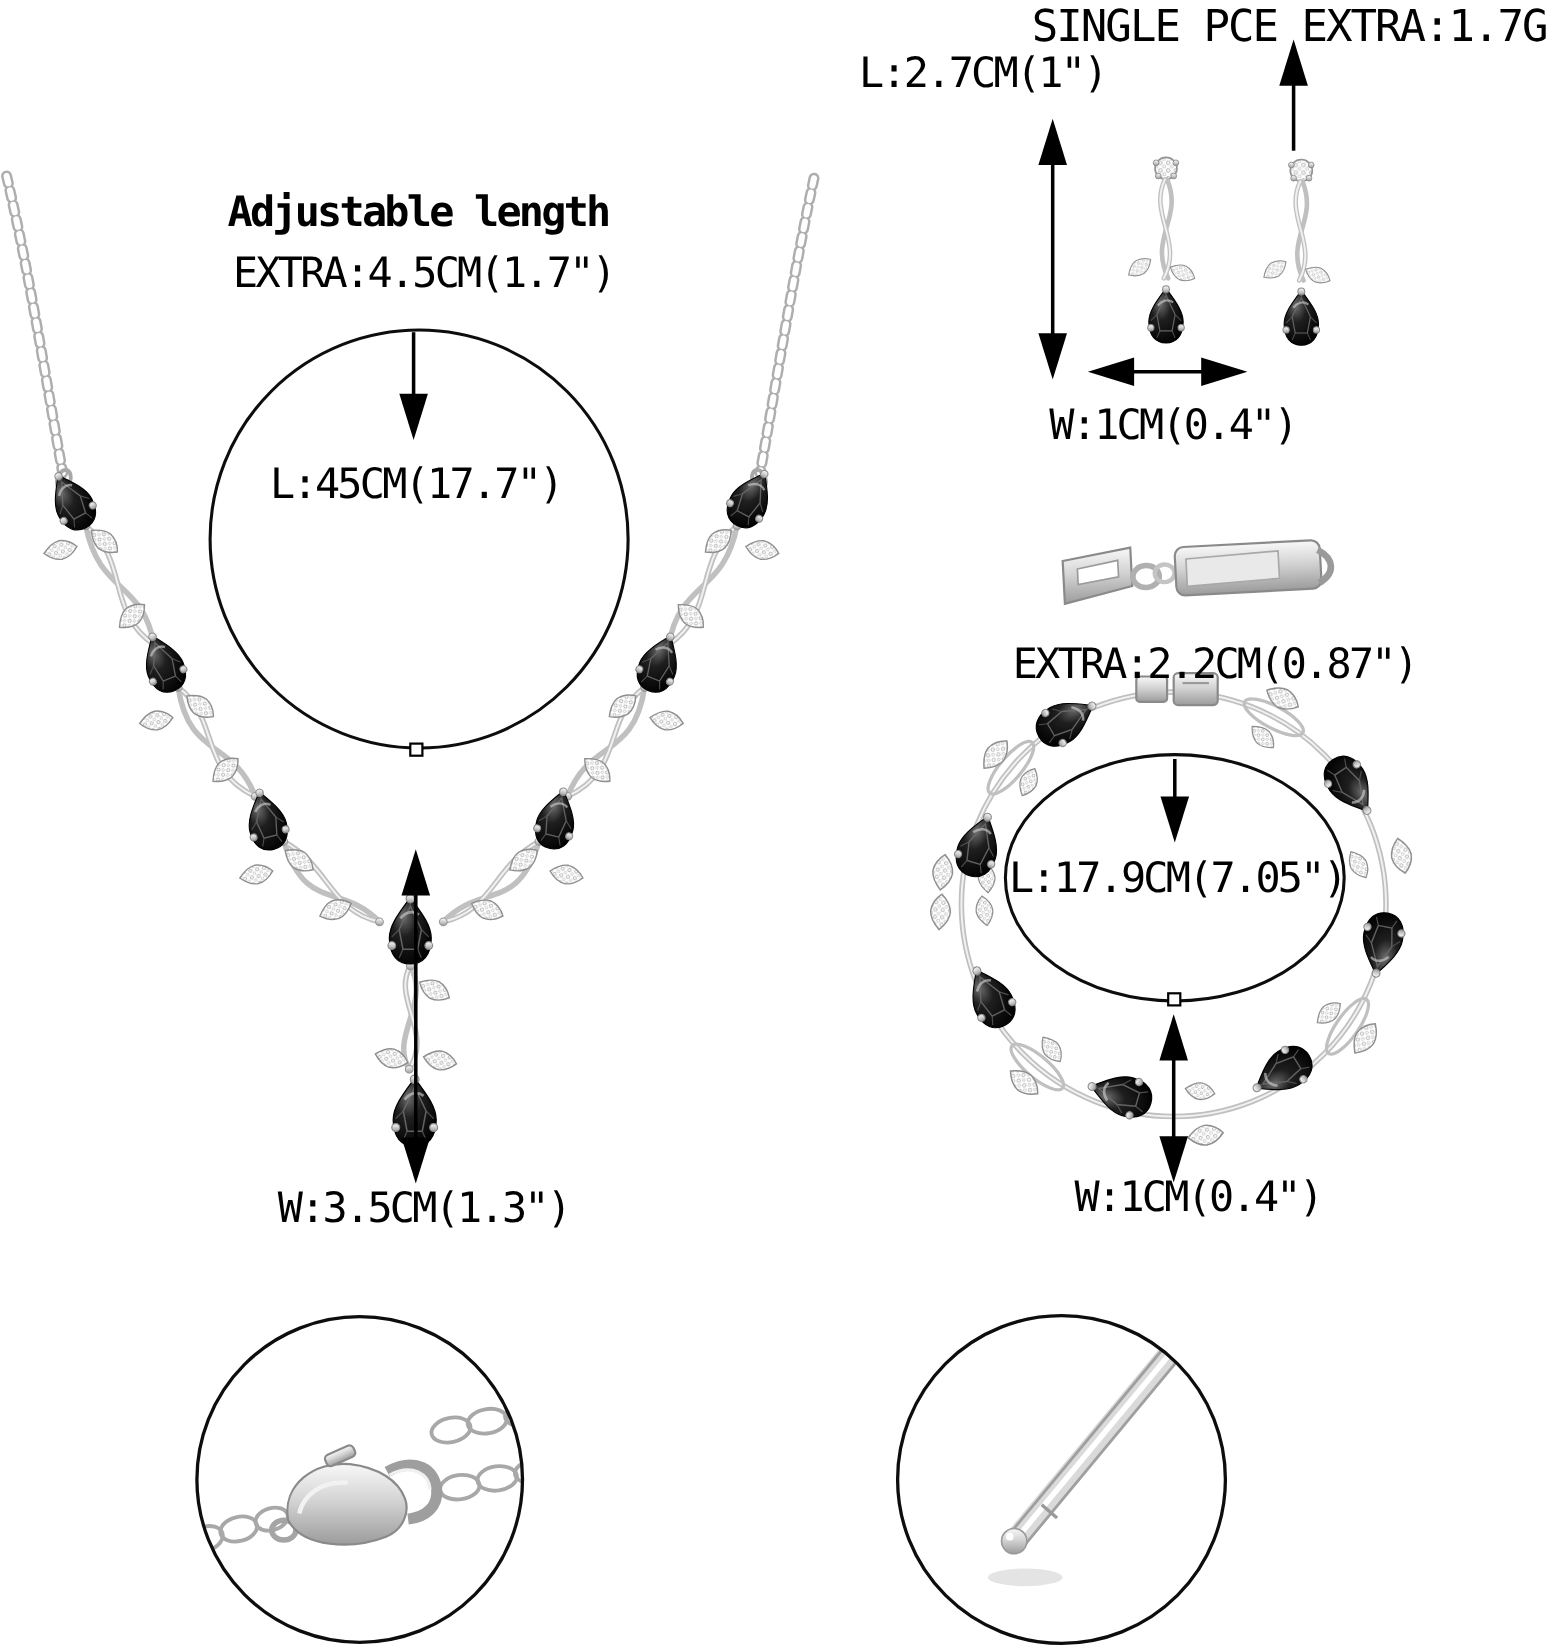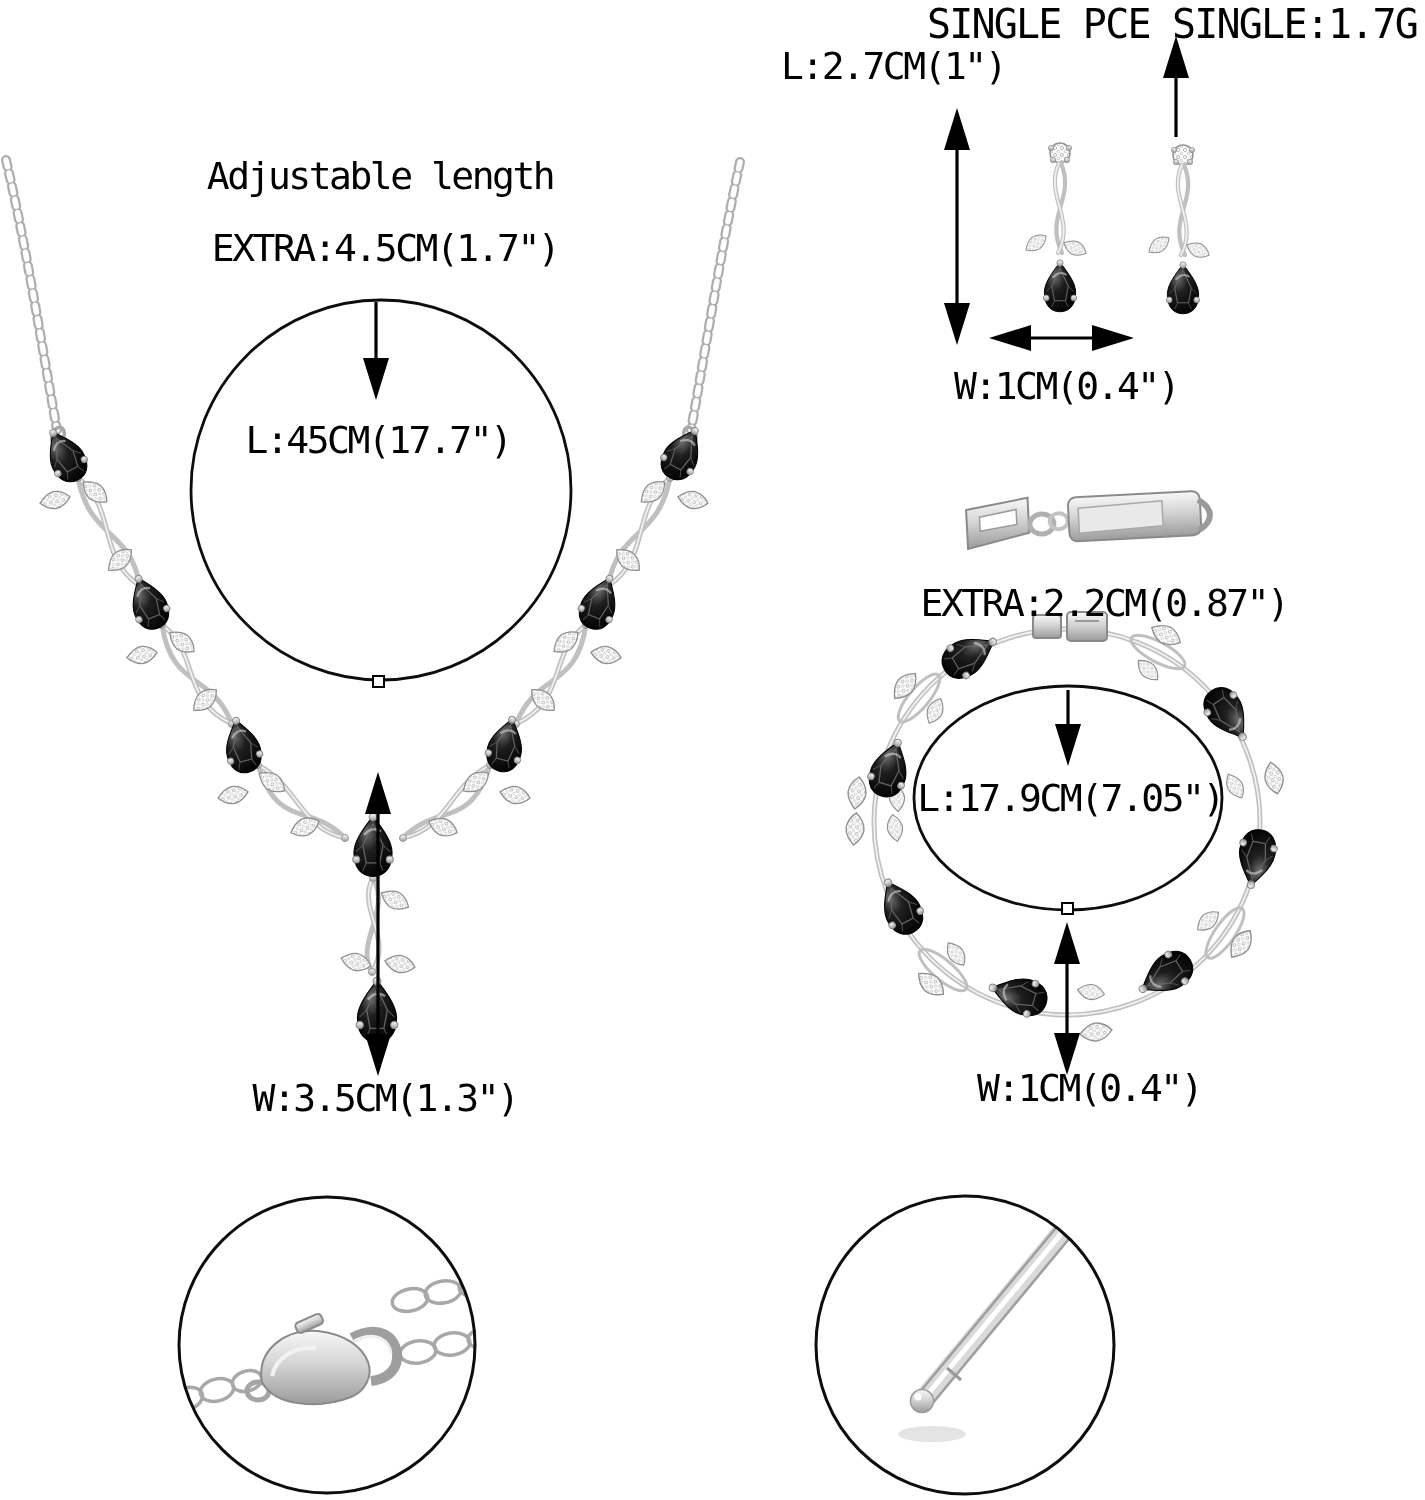--- a/index.html
+++ b/index.html
@@ -311,26 +311,26 @@
       <line x1="1092" y1="1211" x2="932" y2="1404" stroke="#9f9f9f" stroke-width="2.5"></line>
       <line x1="1085" y1="1205" x2="928" y2="1394" stroke="#ffffff" stroke-width="5"></line>
       <line x1="947" y1="1368" x2="961" y2="1380" stroke="#999999" stroke-width="3"></line>
       <circle cx="922" cy="1401" r="11.5" fill="url(#silverG)" stroke="#9a9a9a" stroke-width="1.5"></circle>
       <circle cx="918" cy="1397" r="3.5" fill="#ffffff"></circle>
     </g>
     <circle class="mshape" cx="965" cy="1345" r="149" style="stroke-width:3"></circle>
   </g>
 </svg>
 
-<div class="label" style="left:380px; top:156px;">Adjustable length</div>
+<div class="label" style="left:380px; top:172px;font-weight:bold;">Adjustable length</div>
 <div class="label" style="left:385px; top:228px;">EXTRA:4.5CM(1.7")</div>
 <div class="label" style="left:378px; top:420px;">L:45CM(17.7")</div>
 <div class="label" style="left:385px; top:1078px;">W:3.5CM(1.3")</div>
 
-<div class="label label--lg" style="left:1172px; top:2px;">SINGLE PCE SINGLE:1.7G</div>
+<div class="label label--lg" style="left:1172px; top:2px;">SINGLE PCE EXTRA:1.7G</div>
 <div class="label" style="left:893px;  top:46px;">L:2.7CM(1")</div>
 <div class="label" style="left:1066px; top:366px;">W:1CM(0.4")</div>
 
 <div class="label" style="left:1104px; top:583px;">EXTRA:2.2CM(0.87")</div>
 <div class="label" style="left:1070px; top:778px;">L:17.9CM(7.05")</div>
 <div class="label" style="left:1089px; top:1068px;">W:1CM(0.4")</div>
 
 </div>
 
 </body></html>

